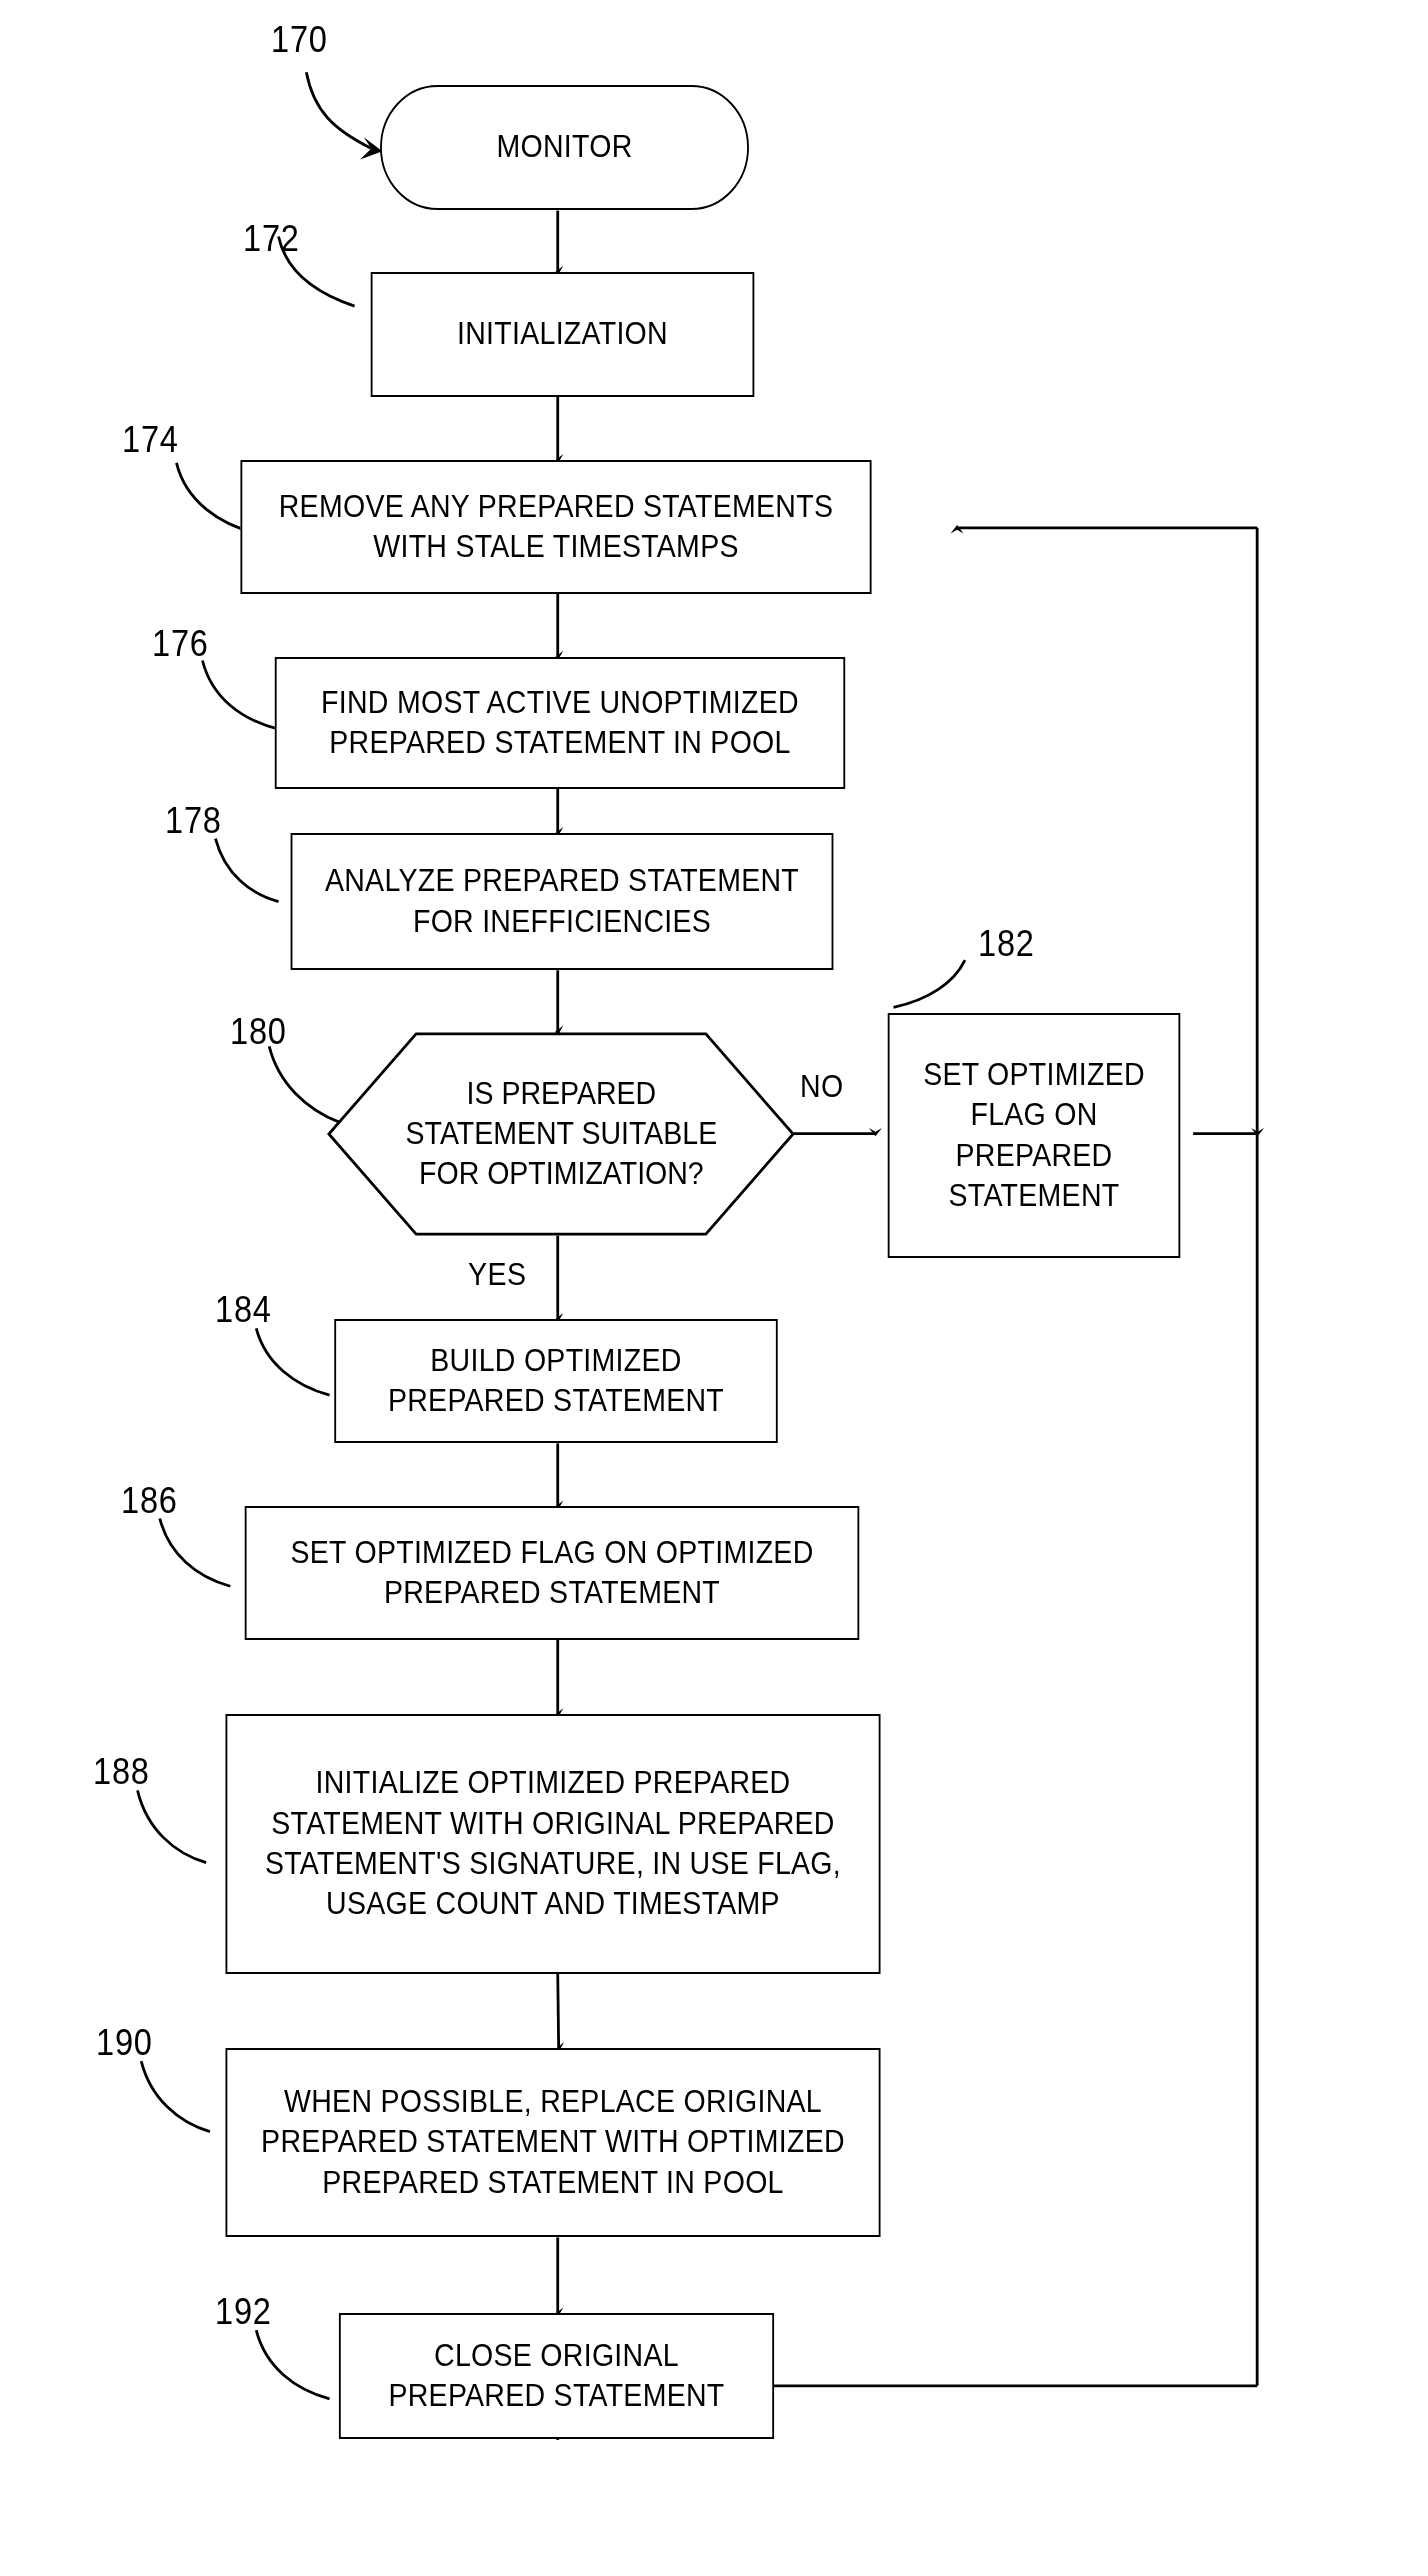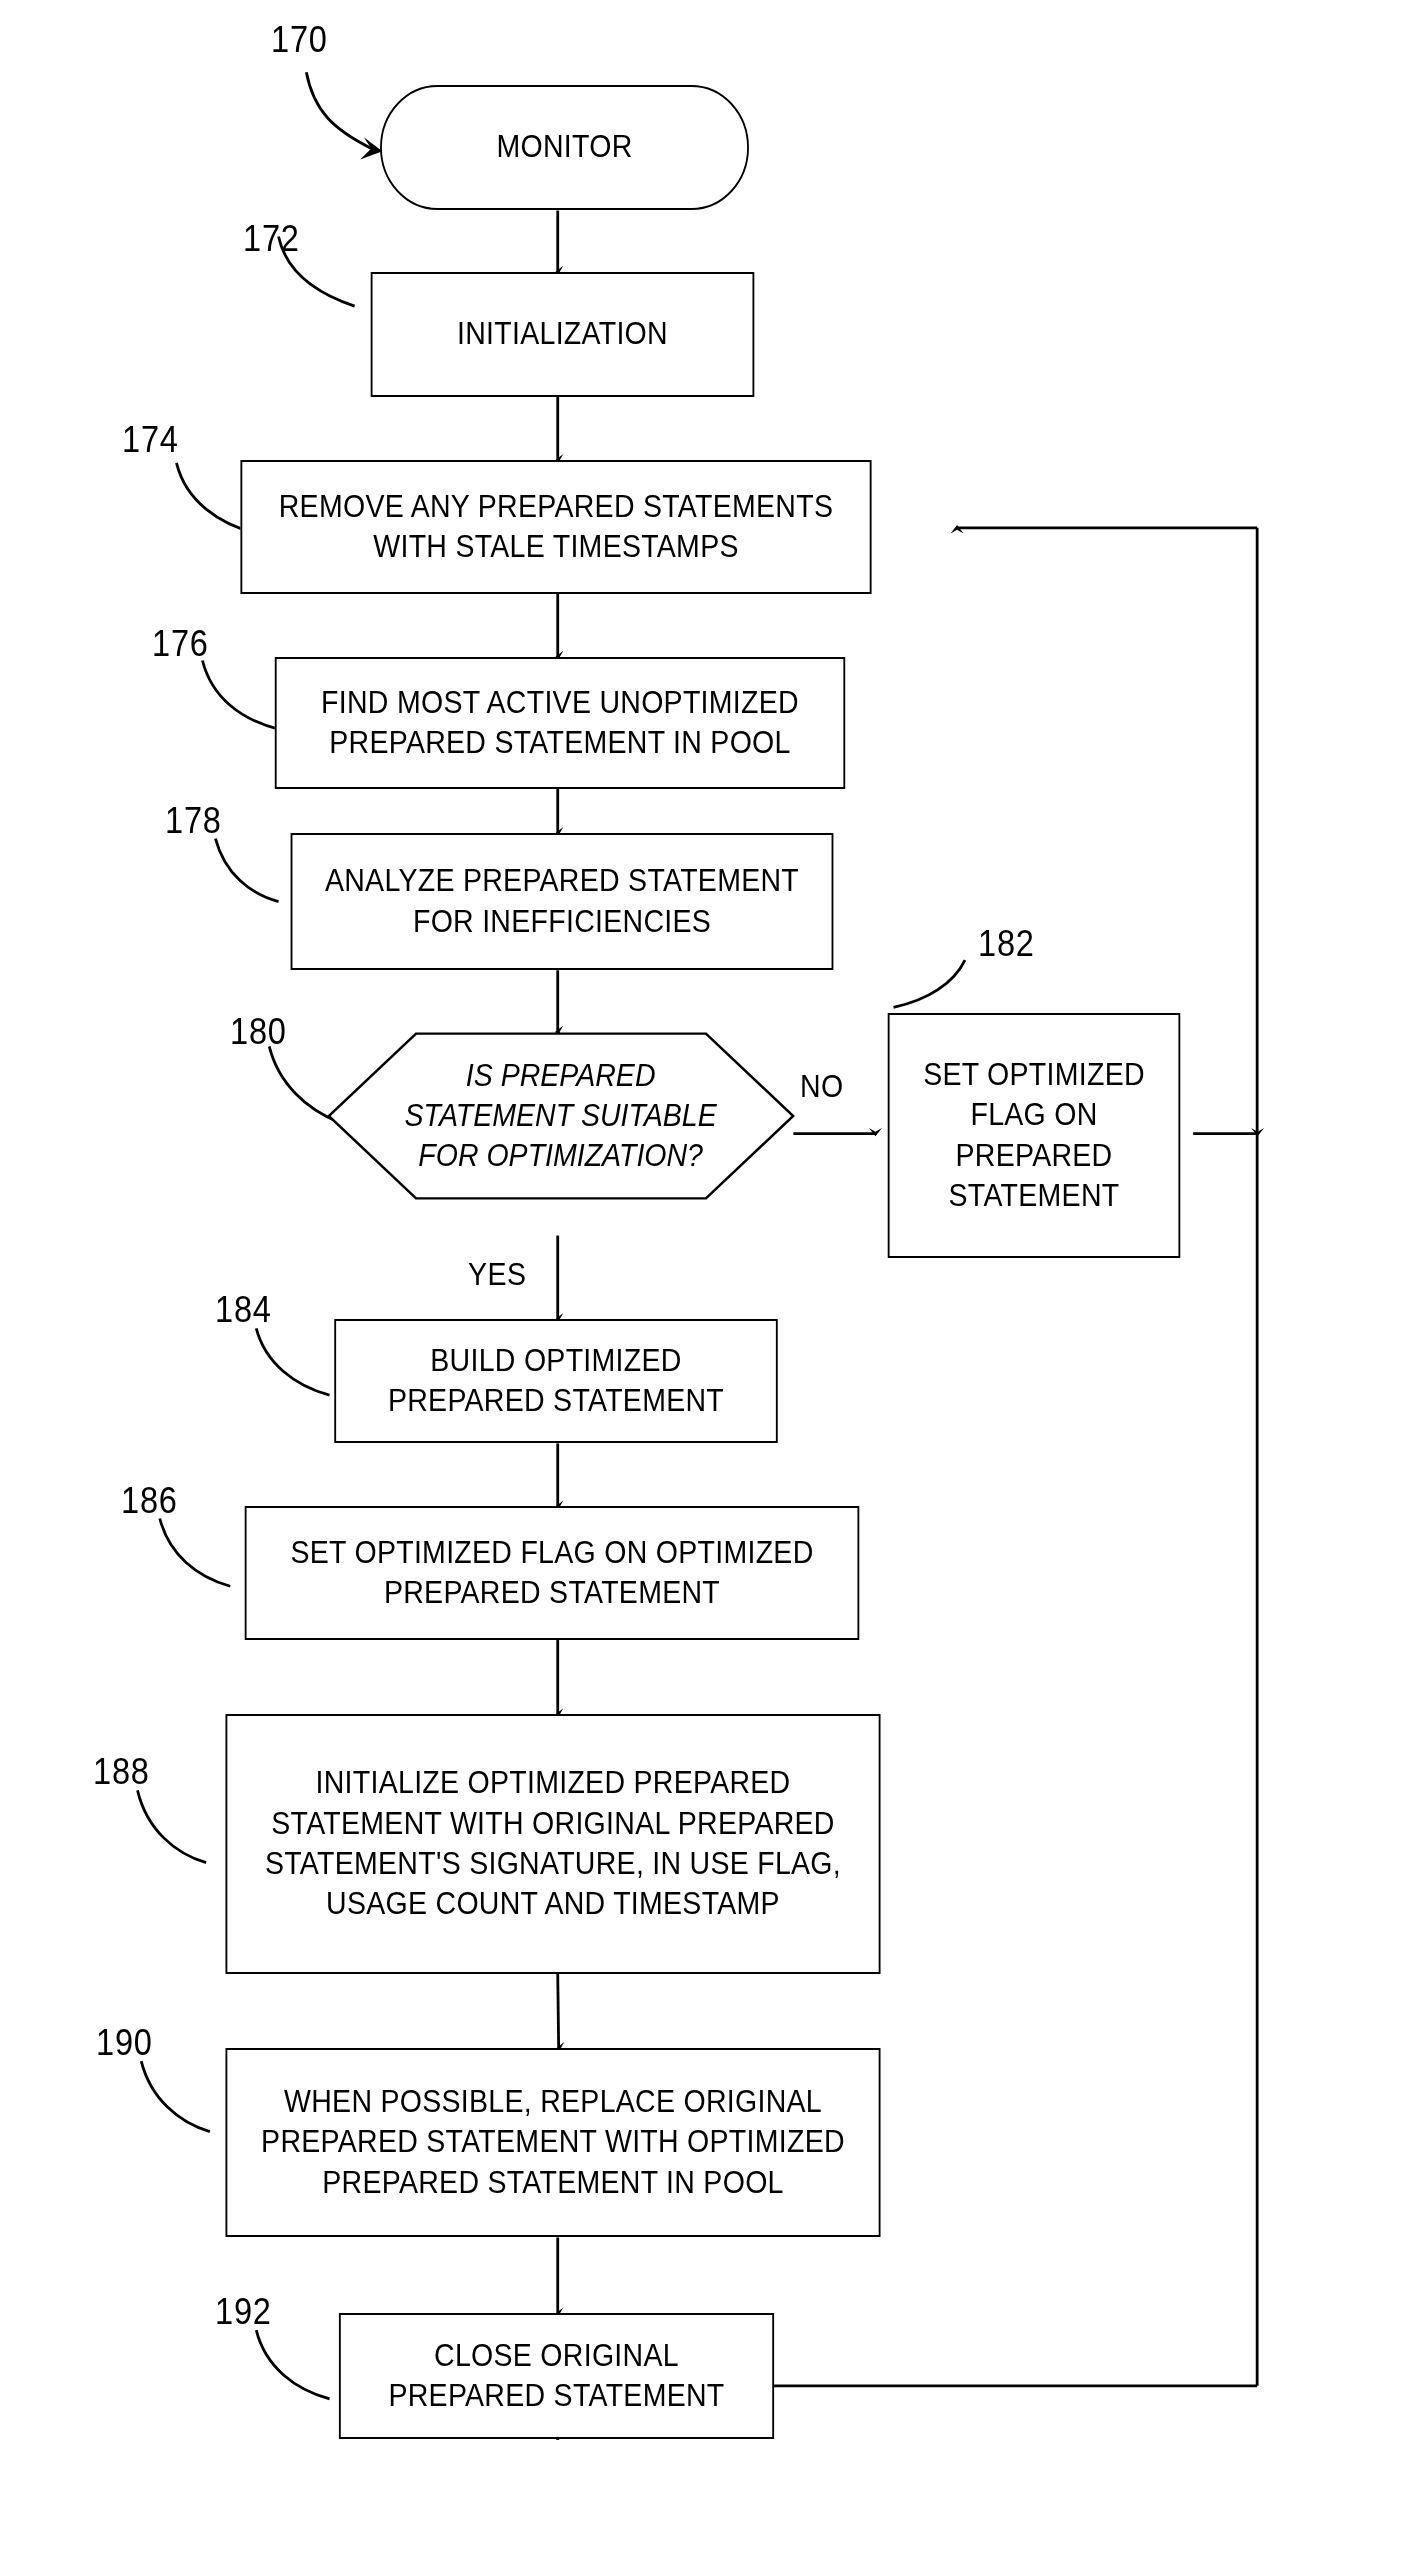--- a/index.html
+++ b/index.html
@@ -179,21 +179,21 @@
   <div class="node" style="left:250px; top:657px; width:620px; height:132px;">
     <span class="txt">FIND MOST ACTIVE UNOPTIMIZED
 PREPARED STATEMENT IN POOL</span>
   </div>
 
   <div class="node" style="left:267px; top:833px; width:590px; height:137px;">
     <span class="txt">ANALYZE PREPARED STATEMENT
 FOR INEFFICIENCIES</span>
   </div>
 
-  <div class="hexnode" style="left:327px; top:1032px; width:468px; height:168px;font-style:italic;">
+  <div class="hexnode" style="left:327px; top:1032px; width:468px; height:204px;">
     <svg class="hexsvg" viewBox="0 0 504 220" preserveAspectRatio="none" xmlns="http://www.w3.org/2000/svg">
       <polygon points="96,2 408,2 502,110 408,218 96,218 2,110" fill="#fff" stroke="#000" stroke-width="3"></polygon>
     </svg>
     <span class="txt">IS PREPARED
 STATEMENT SUITABLE
 FOR OPTIMIZATION?</span>
   </div>
 
   <div class="node" style="left:875px; top:1013px; width:318px; height:245px;">
     <span class="txt">SET OPTIMIZED

